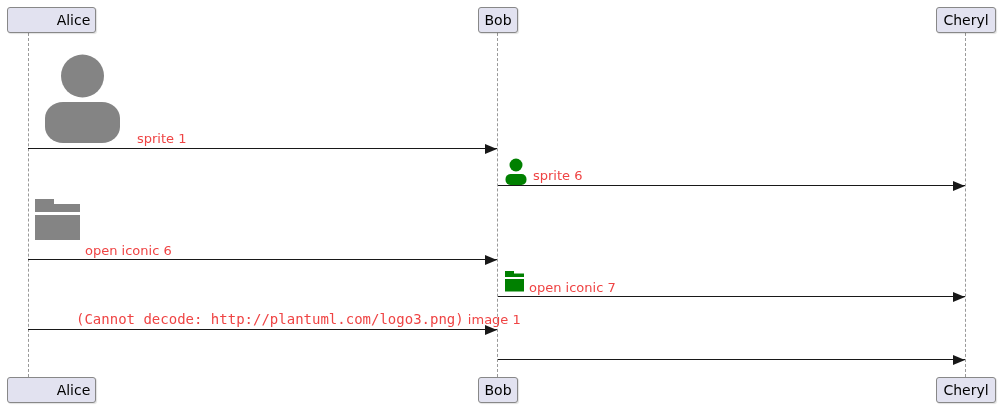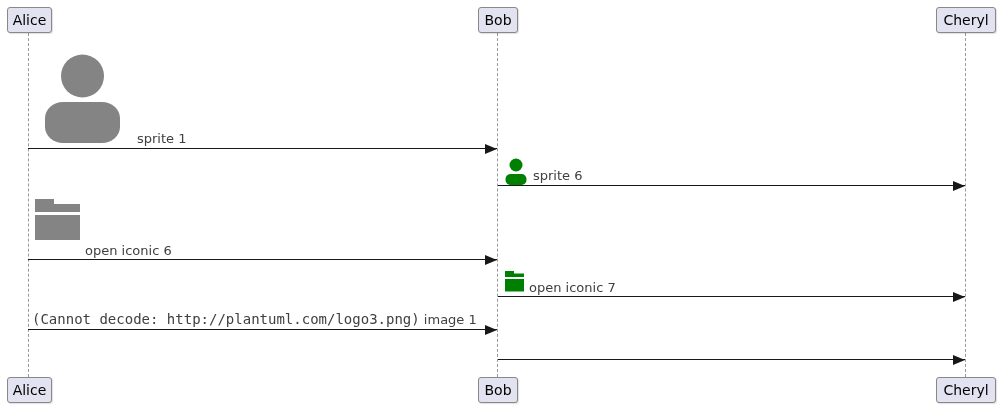--- a/index.html
+++ b/index.html
@@ -11,33 +11,33 @@
   .lifeline{position:absolute;top:33px;height:344px;width:0;border-left:1px dashed #999999;}
   .lifeline.alice{left:28px;}
   .lifeline.bob{left:497px;}
   .lifeline.cheryl{left:965px;}
   
   .pbox{
     position:absolute;height:24px;background:#E2E2F0;border:1px solid #888888;border-radius:3px;
     display:flex;align-items:center;justify-content:center;font-size:14px;color:#000000;
     box-shadow:1px 1px 1px rgba(0,0,0,0.12);
   }
-  .pbox.alice{left:7px;width:43px;}
+  .pbox.alice{left:7px;width:43px;padding-left:44px;}
   .pbox.bob{left:478px;width:38px;}
   .pbox.cheryl{left:936px;width:58px;}
   .pbox.top{top:7px;}
   .pbox.bottom{top:377px;}
   
   .msg-line{position:absolute;height:1px;background:#181818;}
   .arrowhead{
     position:absolute;width:0;height:0;
     border-left:12px solid #181818;border-top:5px solid transparent;border-bottom:5px solid transparent;
   }
-  .msg-label{position:absolute;font-size:13px;color:#404040;white-space:nowrap;}
-  .mono{font-family:"DejaVu Sans Mono","Liberation Mono",monospace;font-size:14px;}
+  .msg-label{position:absolute;font-size:13px;color:#ef4444;white-space:nowrap;}
+  .mono{font-family:"DejaVu Sans Mono","Liberation Mono",monospace;font-size:14px;margin-left:44px;}
   .icon{position:absolute;}
   .fill-gray{fill:#848484;}
   .fill-green{fill:#008000;}
 </style>
 </head>
 <body>
 
 <div class="diagram">
 
   <div class="lifeline alice"></div>

